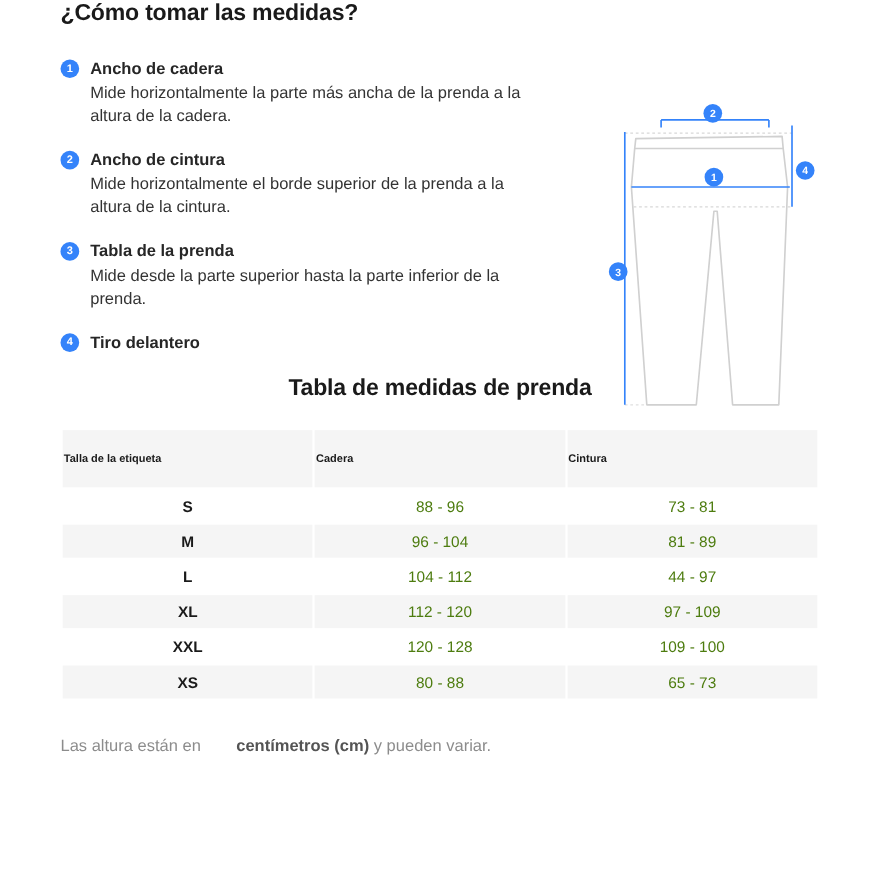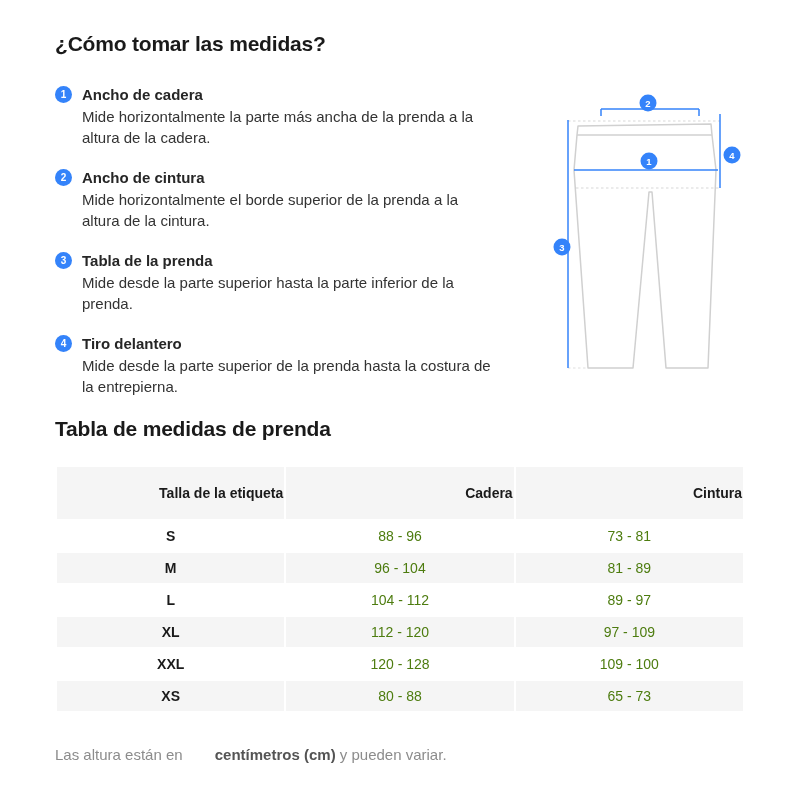--- a/index.html
+++ b/index.html
@@ -4,48 +4,48 @@
 <style>
   html,body{margin:0;padding:0;}
   body{
     width:800px;height:800px;background:#ffffff;
     font-family:"Liberation Sans", sans-serif;
     position:relative;overflow:hidden;
     -webkit-font-smoothing:antialiased;
   }
   .content{padding:0 55px;position:relative;}
   h1.page-title{
-    margin:0;padding-top:32px;
+    margin:0;
     font-size:21px;line-height:23px;font-weight:700;
     color:#1a1a1a;letter-spacing:-0.2px;
   }
   .items{margin-top:30px;}
   .item{display:flex;margin-bottom:20px;}
   .item-badge{
     flex:none;width:17px;height:17px;border-radius:50%;
     background:#3483fa;color:#fff;
     font-size:10px;font-weight:700;
     display:flex;align-items:center;justify-content:center;
     margin-right:10px;margin-top:1px;
   }
   .item-title{font-size:15px;font-weight:700;color:#262626;line-height:19px;}
   .item-desc{font-size:15px;color:#333333;line-height:21px;max-width:412px;margin-top:2px;}
   h2.table-title{
     margin:14px 0 0;font-size:21px;line-height:23px;
-    font-weight:700;color:#1a1a1a;letter-spacing:-0.2px;
+    font-weight:700;color:#1a1a1a;letter-spacing:-0.2px;text-align:center;
   }
   table.size-table{
     width:100%;margin-top:25px;
     border-collapse:separate;border-spacing:2px;
     table-layout:fixed;
   }
   .size-table th{
     background:#f5f5f5;height:50px;
-    font-size:14px;font-weight:700;color:#1a1a1a;
-    text-align:right;vertical-align:middle;
+    font-size:10px;font-weight:700;color:#1a1a1a;
+    text-align:left;vertical-align:middle;
   }
   .size-table td{
     height:28px;text-align:center;vertical-align:middle;
     font-size:14px;color:#4d7c0f;background:#ffffff;
   }
   .size-table tbody tr:nth-child(even) td{background:#f5f5f5;}
   .size-table td.size-cell{font-weight:700;color:#1a1a1a;}
   .footnote{
     margin-top:32px;font-size:15px;line-height:20px;color:#8c8c8c;
   }
@@ -83,21 +83,20 @@
       <div class="item-text">
         <div class="item-title">Tabla de la prenda</div>
         <div class="item-desc">Mide desde la parte superior hasta la parte inferior de la prenda.</div>
       </div>
     </div>
 
     <div class="item">
       <span class="item-badge">4</span>
       <div class="item-text">
         <div class="item-title">Tiro delantero</div>
-        <div class="item-desc">Mide desde la parte superior de la prenda hasta la costura de la entrepierna.</div>
       </div>
     </div>
 
   </div>
 
   <h2 class="table-title">Tabla de medidas de prenda</h2>
 
   <table class="size-table">
     <thead>
       <tr>
@@ -113,21 +112,21 @@
         <td>73 - 81</td>
       </tr>
       <tr>
         <td class="size-cell">M</td>
         <td>96 - 104</td>
         <td>81 - 89</td>
       </tr>
       <tr>
         <td class="size-cell">L</td>
         <td>104 - 112</td>
-        <td>89 - 97</td>
+        <td>44 - 97</td>
       </tr>
       <tr>
         <td class="size-cell">XL</td>
         <td>112 - 120</td>
         <td>97 - 109</td>
       </tr>
       <tr>
         <td class="size-cell">XXL</td>
         <td>120 - 128</td>
         <td>109 - 100</td>

